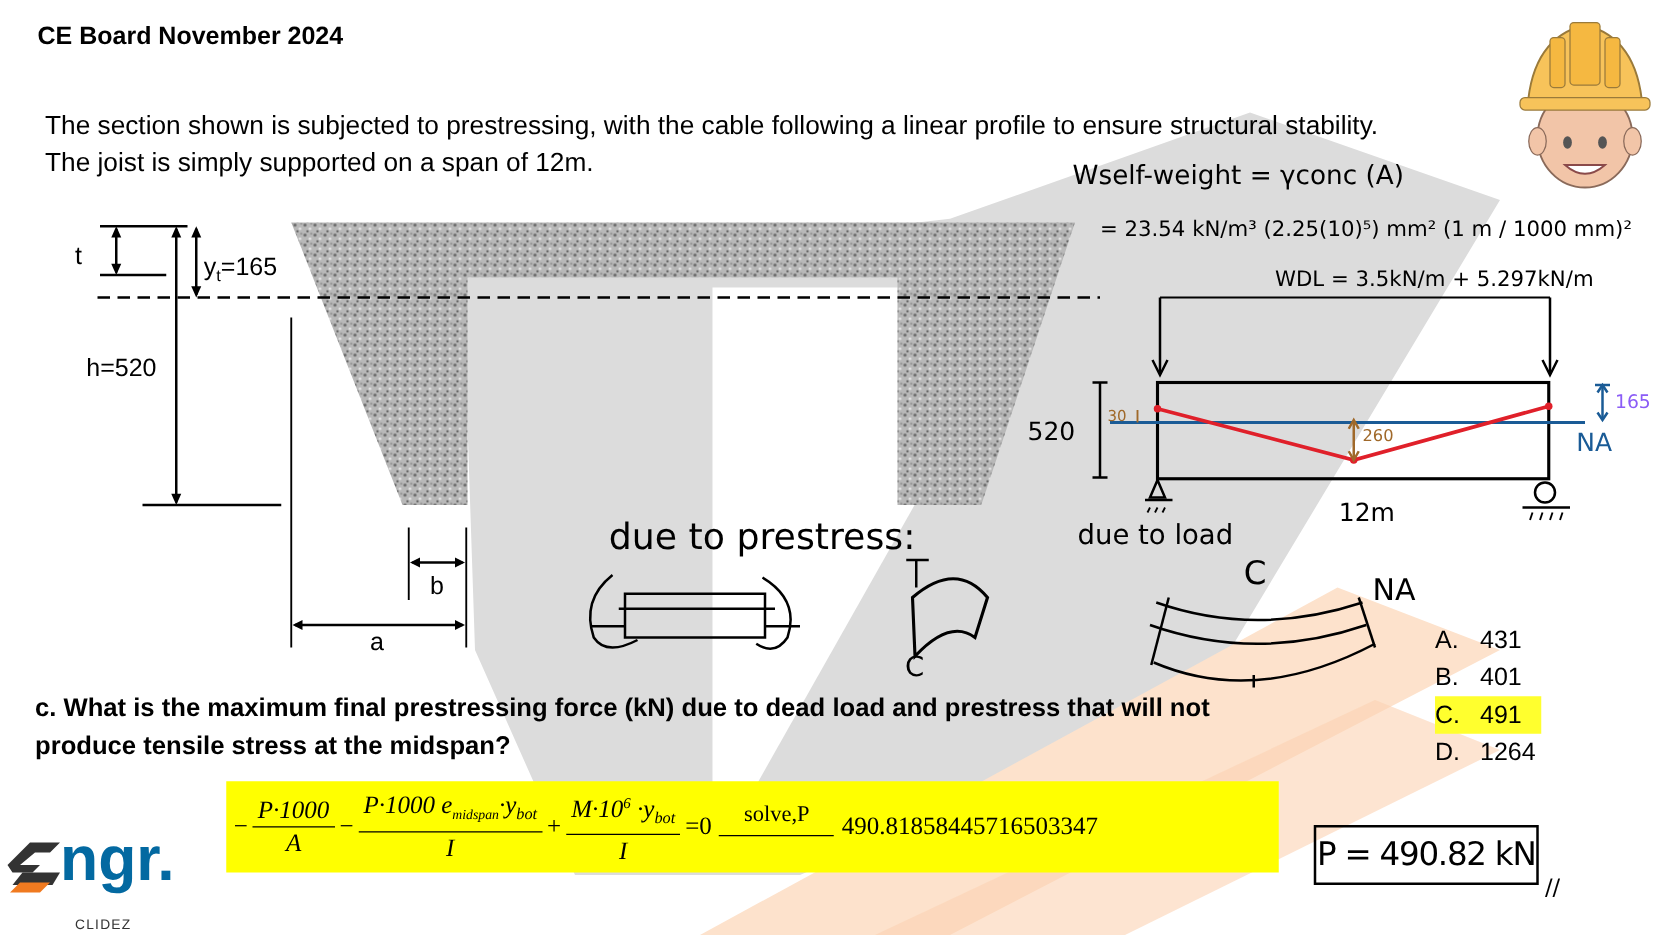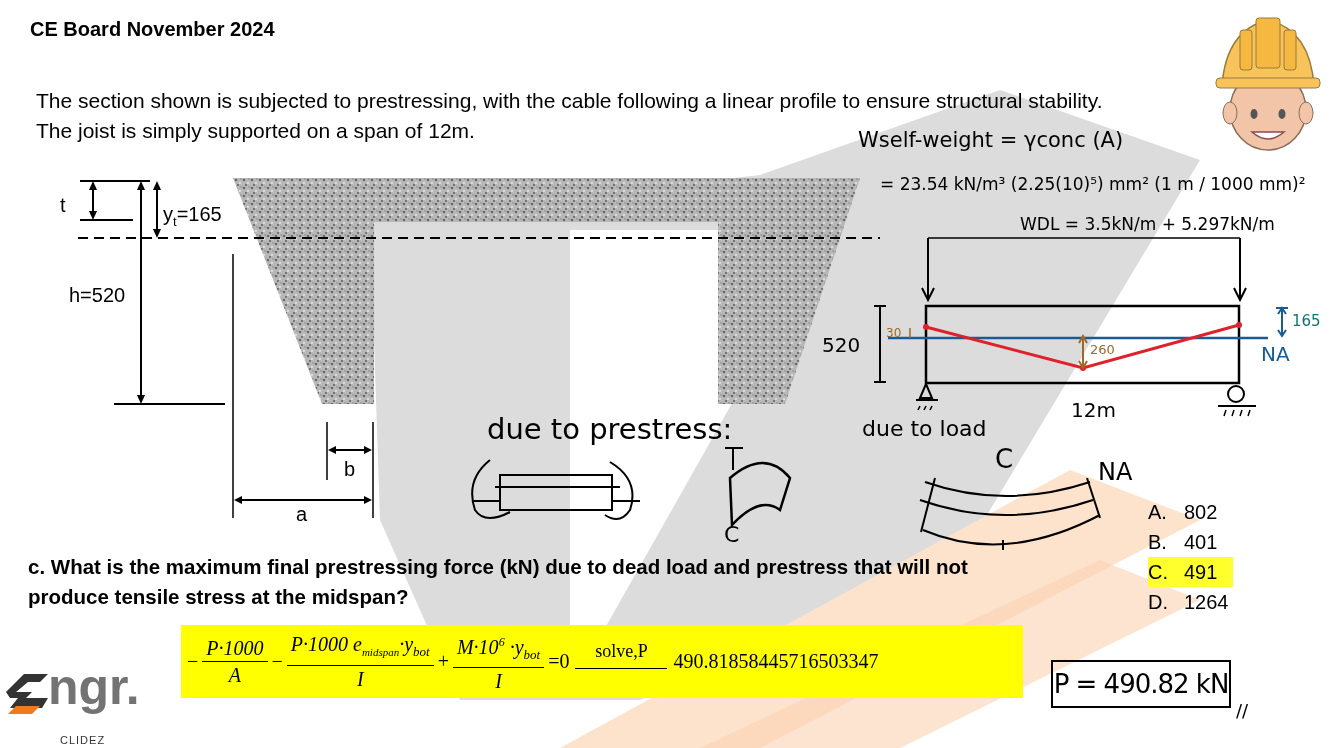--- a/index.html
+++ b/index.html
@@ -13,21 +13,21 @@
   .choices{left:1148px;top:497px;font-size:20px;line-height:30px;}
   .choice{display:flex;gap:0;padding:0 4px 0 0;}
   .choice .lbl{width:36px;}
   .choice.hl{background:#ffff2e;}
   .formula{left:181px;top:625px;width:842px;height:73px;background:#ffff00;font-family:"Liberation Serif",serif;font-size:20px;display:flex;align-items:center;}
   .frac{display:inline-flex;flex-direction:column;align-items:center;margin:0 2px;}
   .frac .num{padding:0 4px;border-bottom:1.5px solid #000;font-style:italic;line-height:26px;}
   .frac .den{font-style:italic;line-height:26px;}
   .op{margin:0 2px;}
   .answer-box{left:1051px;top:660px;width:176px;height:44px;border:2.5px solid #000;font-size:26px;display:flex;align-items:center;justify-content:center;font-family:"DejaVu Sans",sans-serif;letter-spacing:-1px;}
-  .logo{left:4px;top:660px;font-size:50px;font-weight:bold;color:#737373;}
+  .logo{left:4px;top:660px;font-size:50px;font-weight:bold;color:#0369a1;}
   .clidez{left:60px;top:734px;font-size:11px;color:#333;letter-spacing:1px;}
 </style>
 </head>
 <body>
 
 <svg class="wm" width="1331" height="748">
   <polygon points="370,220 760,175 1000,90 1200,160 960,560 640,700 460,700 380,520" fill="#dcdcdc"></polygon>
   <polygon points="570,230 830,230 570,690" fill="#ffffff"></polygon>
   <polygon points="560,748 1070,470 1200,520 760,748" fill="#fde2cc"></polygon>
   <polygon points="700,748 1100,560 1200,600 900,748" fill="#fbd2b3" opacity="0.6"></polygon>
@@ -135,21 +135,21 @@
   <circle cx="376" cy="164" r="8" fill="none" stroke="#000" stroke-width="2"></circle>
   <line x1="358" y1="176" x2="396" y2="176" stroke="#000" stroke-width="2"></line>
   <line x1="366" y1="180" x2="364" y2="186" stroke="#000" stroke-width="1.5"></line>
   <line x1="374" y1="180" x2="372" y2="186" stroke="#000" stroke-width="1.5"></line>
   <line x1="382" y1="180" x2="380" y2="186" stroke="#000" stroke-width="1.5"></line>
   <line x1="390" y1="180" x2="388" y2="186" stroke="#000" stroke-width="1.5"></line>
 </svg>
 <div class="abs hand" style="left:822px;top:333px;font-size:20px">520</div>
 <div class="abs hand" style="left:886px;top:326px;font-size:12px;color:#a0692a">30</div>
 <div class="abs hand" style="left:1090px;top:342px;font-size:13px;color:#a0692a">260</div>
-<div class="abs hand" style="left:1292px;top:312px;font-size:15px;color:#0f766e">165</div>
+<div class="abs hand" style="left:1292px;top:312px;font-size:15px;color:#8b5cf6">165</div>
 <div class="abs hand" style="left:1261px;top:342px;font-size:20px;color:#1a5b96">NA</div>
 <div class="abs hand" style="left:1071px;top:398px;font-size:20px">12m</div>
 <div class="abs hand" style="left:862px;top:416px;font-size:22px">due to load</div>
 <div class="abs hand" style="left:487px;top:412px;font-size:29px">due to prestress:</div>
 
 <svg class="abs" style="left:460px;top:440px" width="340" height="110">
   <rect x="40" y="35" width="112" height="35" fill="none" stroke="#000" stroke-width="2"></rect>
   <line x1="35" y1="47" x2="160" y2="47" stroke="#000" stroke-width="2"></line>
   <line x1="12" y1="61" x2="40" y2="61" stroke="#000" stroke-width="2"></line>
   <line x1="152" y1="61" x2="180" y2="61" stroke="#000" stroke-width="2"></line>
@@ -173,21 +173,21 @@
 <div class="abs hand" style="left:1098px;top:458px;font-size:24px">NA</div>
 
 <div class="abs question">
   <div>c. What is the maximum final prestressing force (kN) due to dead load and prestress that will not</div>
   <div>produce tensile stress at the midspan?</div>
 </div>
 
 <div class="abs choices">
   <div class="choice">
       <span class="lbl">A.</span>
-      <span>802</span>
+      <span>431</span>
     </div>
   <div class="choice">
       <span class="lbl">B.</span>
       <span>401</span>
     </div>
   <div class="choice hl">
       <span class="lbl">C.</span>
       <span>491</span>
     </div>
   <div class="choice">

